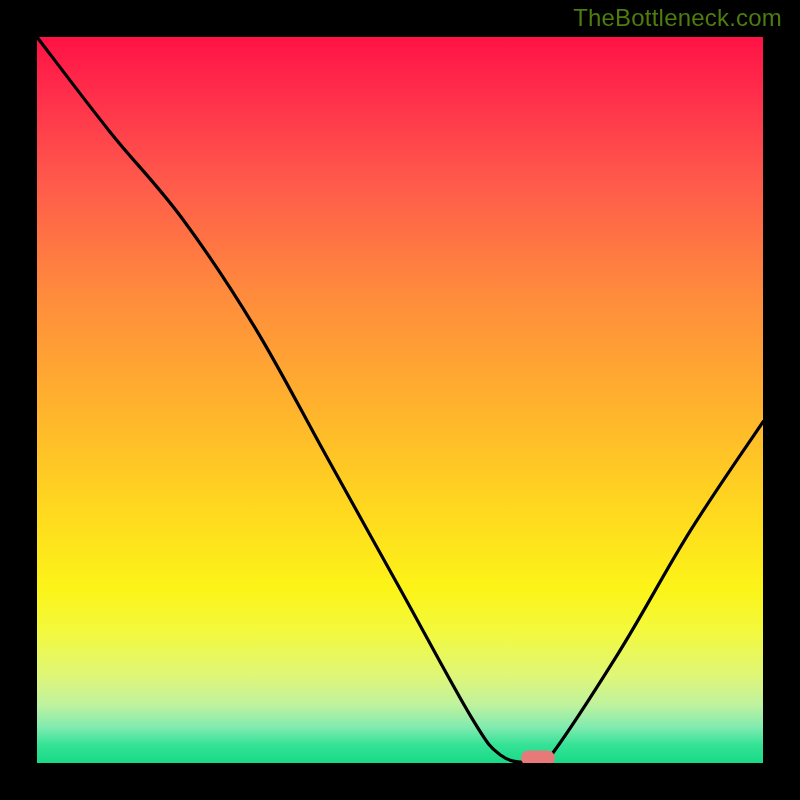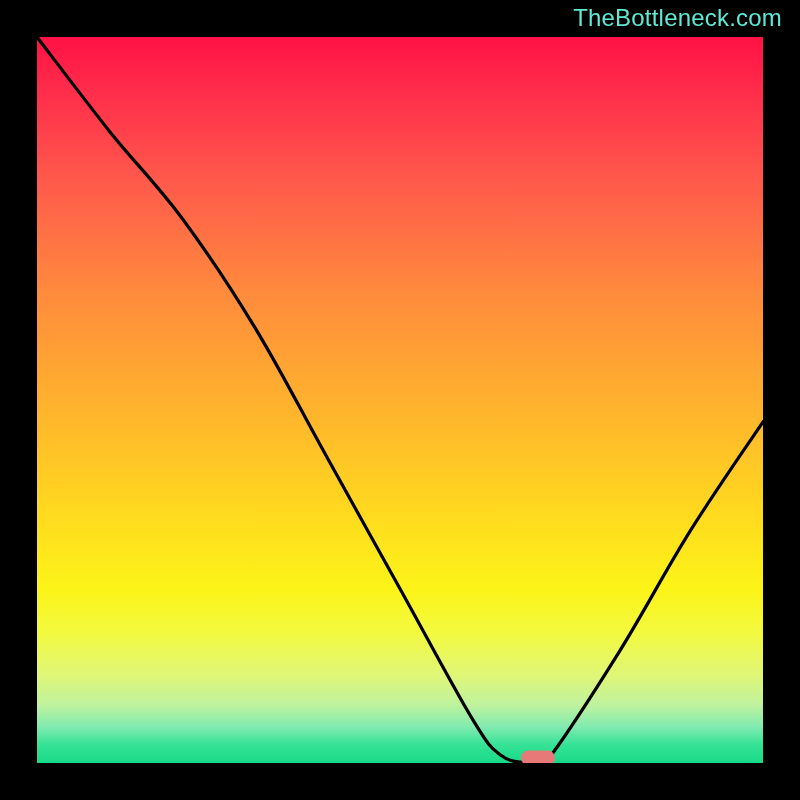--- a/index.html
+++ b/index.html
@@ -15,21 +15,21 @@
     width: 800px;
     height: 800px;
   }
   .watermark {
     position: absolute;
     top: 4px;
     right: 18px;
     font-family: Arial, Helvetica, sans-serif;
     font-size: 24px;
     font-weight: 400;
-    color: #5eead4;
+    color: #4d7c0f;
     letter-spacing: 0.2px;
     z-index: 6;
   }
   .plot-bg {
     position: absolute;
     left: 37px;
     top: 37px;
     width: 726px;
     height: 726px;
     background: linear-gradient(to bottom,

